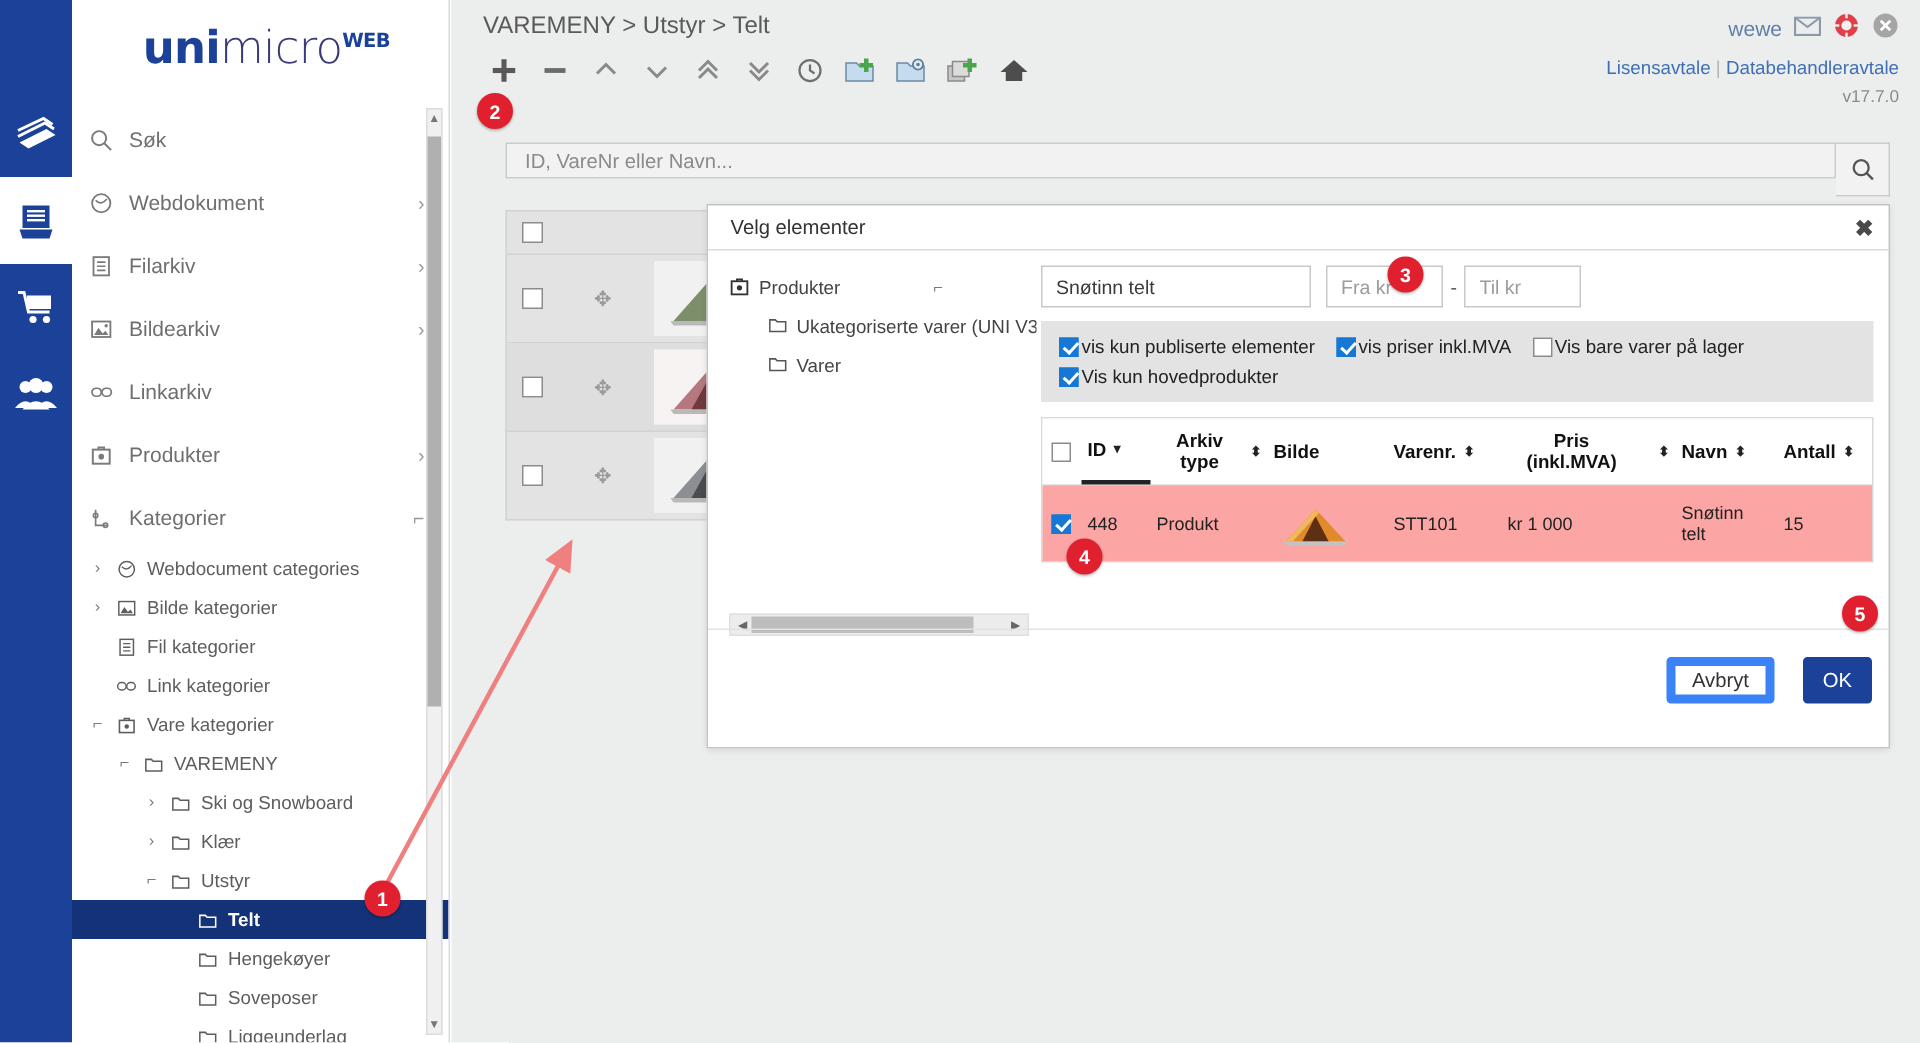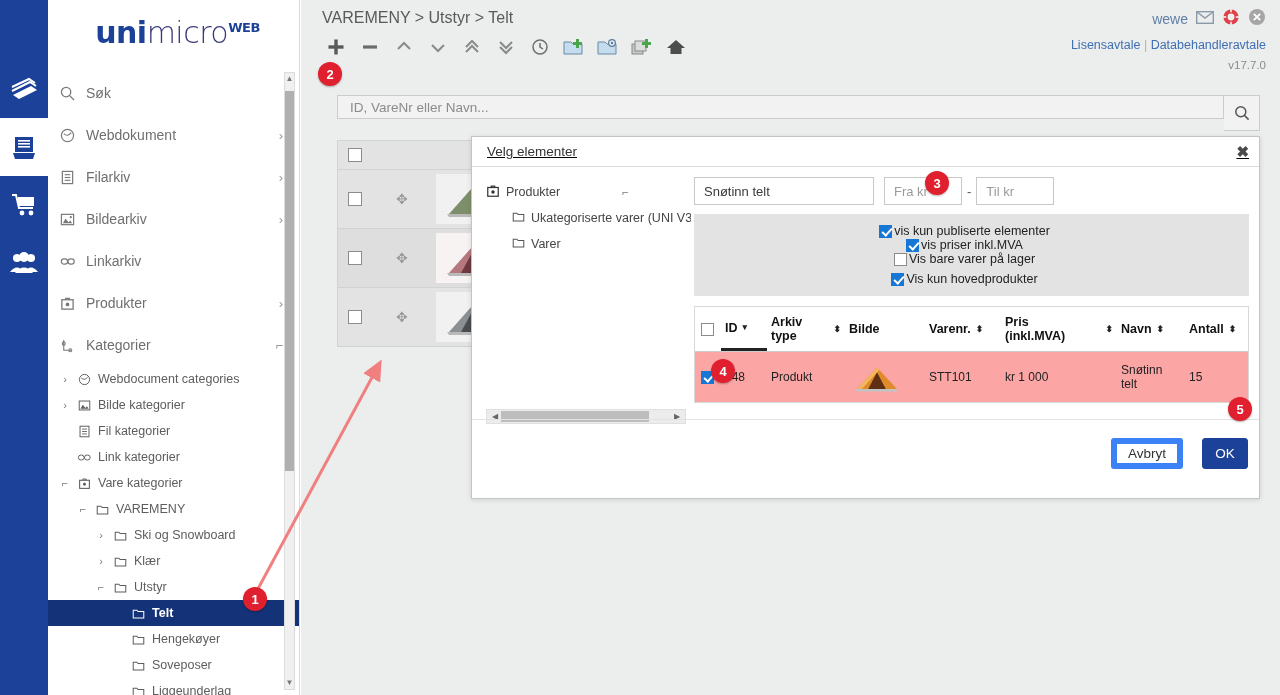--- a/index.html
+++ b/index.html
@@ -105,21 +105,20 @@
   .bg-row.alt { background: #dedede; }
   .cbx { width: 14px; height: 14px; border: 1px solid #8c8c8c; background: #fff; }
   .mv { margin-left: 34px; color: #9a9a9a; font-size: 14px; }
   .thumbcell { margin-left: 28px; width: 76px; height: 50px; background:#f1f1f1; display:flex; align-items:center; justify-content:center;}
 
   
   .modal {
     position: absolute; left: 471px; top: 136px; width: 789px; height: 363px;
     background: #ffffff; border: 1px solid #c4c4c4;
     box-shadow: 0 1px 5px rgba(0,0,0,0.12);
-    text-decoration: underline;
   }
   .modal-head {
     height: 30px; border-bottom: 1px solid #dcdcdc; display: flex;
     align-items: center; padding: 0 10px 0 15px; justify-content: space-between;
     font-size: 13.5px; color: #333;
   }
   .modal-close { font-size: 15px; color: #4a4a4a; font-weight: bold; cursor: pointer; }
 
   .modal-body { position: relative; height: 252px; }
 
@@ -132,32 +131,32 @@
   .m-har { position:absolute; top:0; width:14px; height:13px; font-size:8px; color:#666; text-align:center; line-height:13px;}
 
   .m-right { position: absolute; left: 222px; top: 10px; right: 10px; }
   .filters-row { display: flex; align-items: center; height: 28px; }
   .inp {
     height: 28px; border: 1px solid #c8c8c8; background: #fff; font-size: 13px;
     padding: 0 9px; display: flex; align-items: center; color: #3a3a3a;
   }
   .inp.ph { color: #9b9b9b; }
   .cb-panel { margin-top: 9px; background: #e3e3e3; padding: 10px 12px; }
-  .cb-line { display: flex; align-items: center; flex-wrap: wrap; font-size: 12.5px; color: #222; flex-direction: column; }
+  .cb-line { display: flex; align-items: center; flex-wrap: wrap; font-size: 12.5px; color: #222; }
   .cb-item { display: flex; align-items: center; margin-right: 14px; white-space: nowrap; }
   .cbox { width: 13px; height: 13px; border: 1px solid #8b8b8b; background: #fff; display:inline-block; position: relative; margin-right: 2px;}
   .cbox.on { background: #1678d4; border-color: #1678d4; }
   .cbox.on::after {
     content: ""; position: absolute; left: 4px; top: 0px; width: 4px; height: 8px;
     border: solid #fff; border-width: 0 2px 2px 0; transform: rotate(42deg);
   }
 
   .m-table { margin-top: 10px; border: 1px solid #d8d8d8; }
   .m-thead { display: flex; background: #fff; border-bottom: 1px solid #ccc; font-size: 12.5px; font-weight: bold; color: #111; }
-  .m-th { padding: 8px 4px; display: flex; align-items: center; gap: 5px; }
+  .m-th { padding: 8px 4px; display: flex; align-items: center; gap: 5px; text-align: center; }
   .m-tbody { display: flex; background: #fca5a5; font-size: 12px; color: #222; }
   .m-td { padding: 8px 4px; display: flex; align-items: center; }
   .sortar { color: #222; font-size: 9px; line-height: 1; display:inline-block;}
   .col0 { width: 26px; justify-content: center; }
   .col1 { width: 46px; }
   .col2 { width: 78px; }
   .col3 { width: 80px; }
   .col4 { width: 76px; }
   .col5 { width: 116px; gap: 15px; }
   .col6 { width: 68px; }

